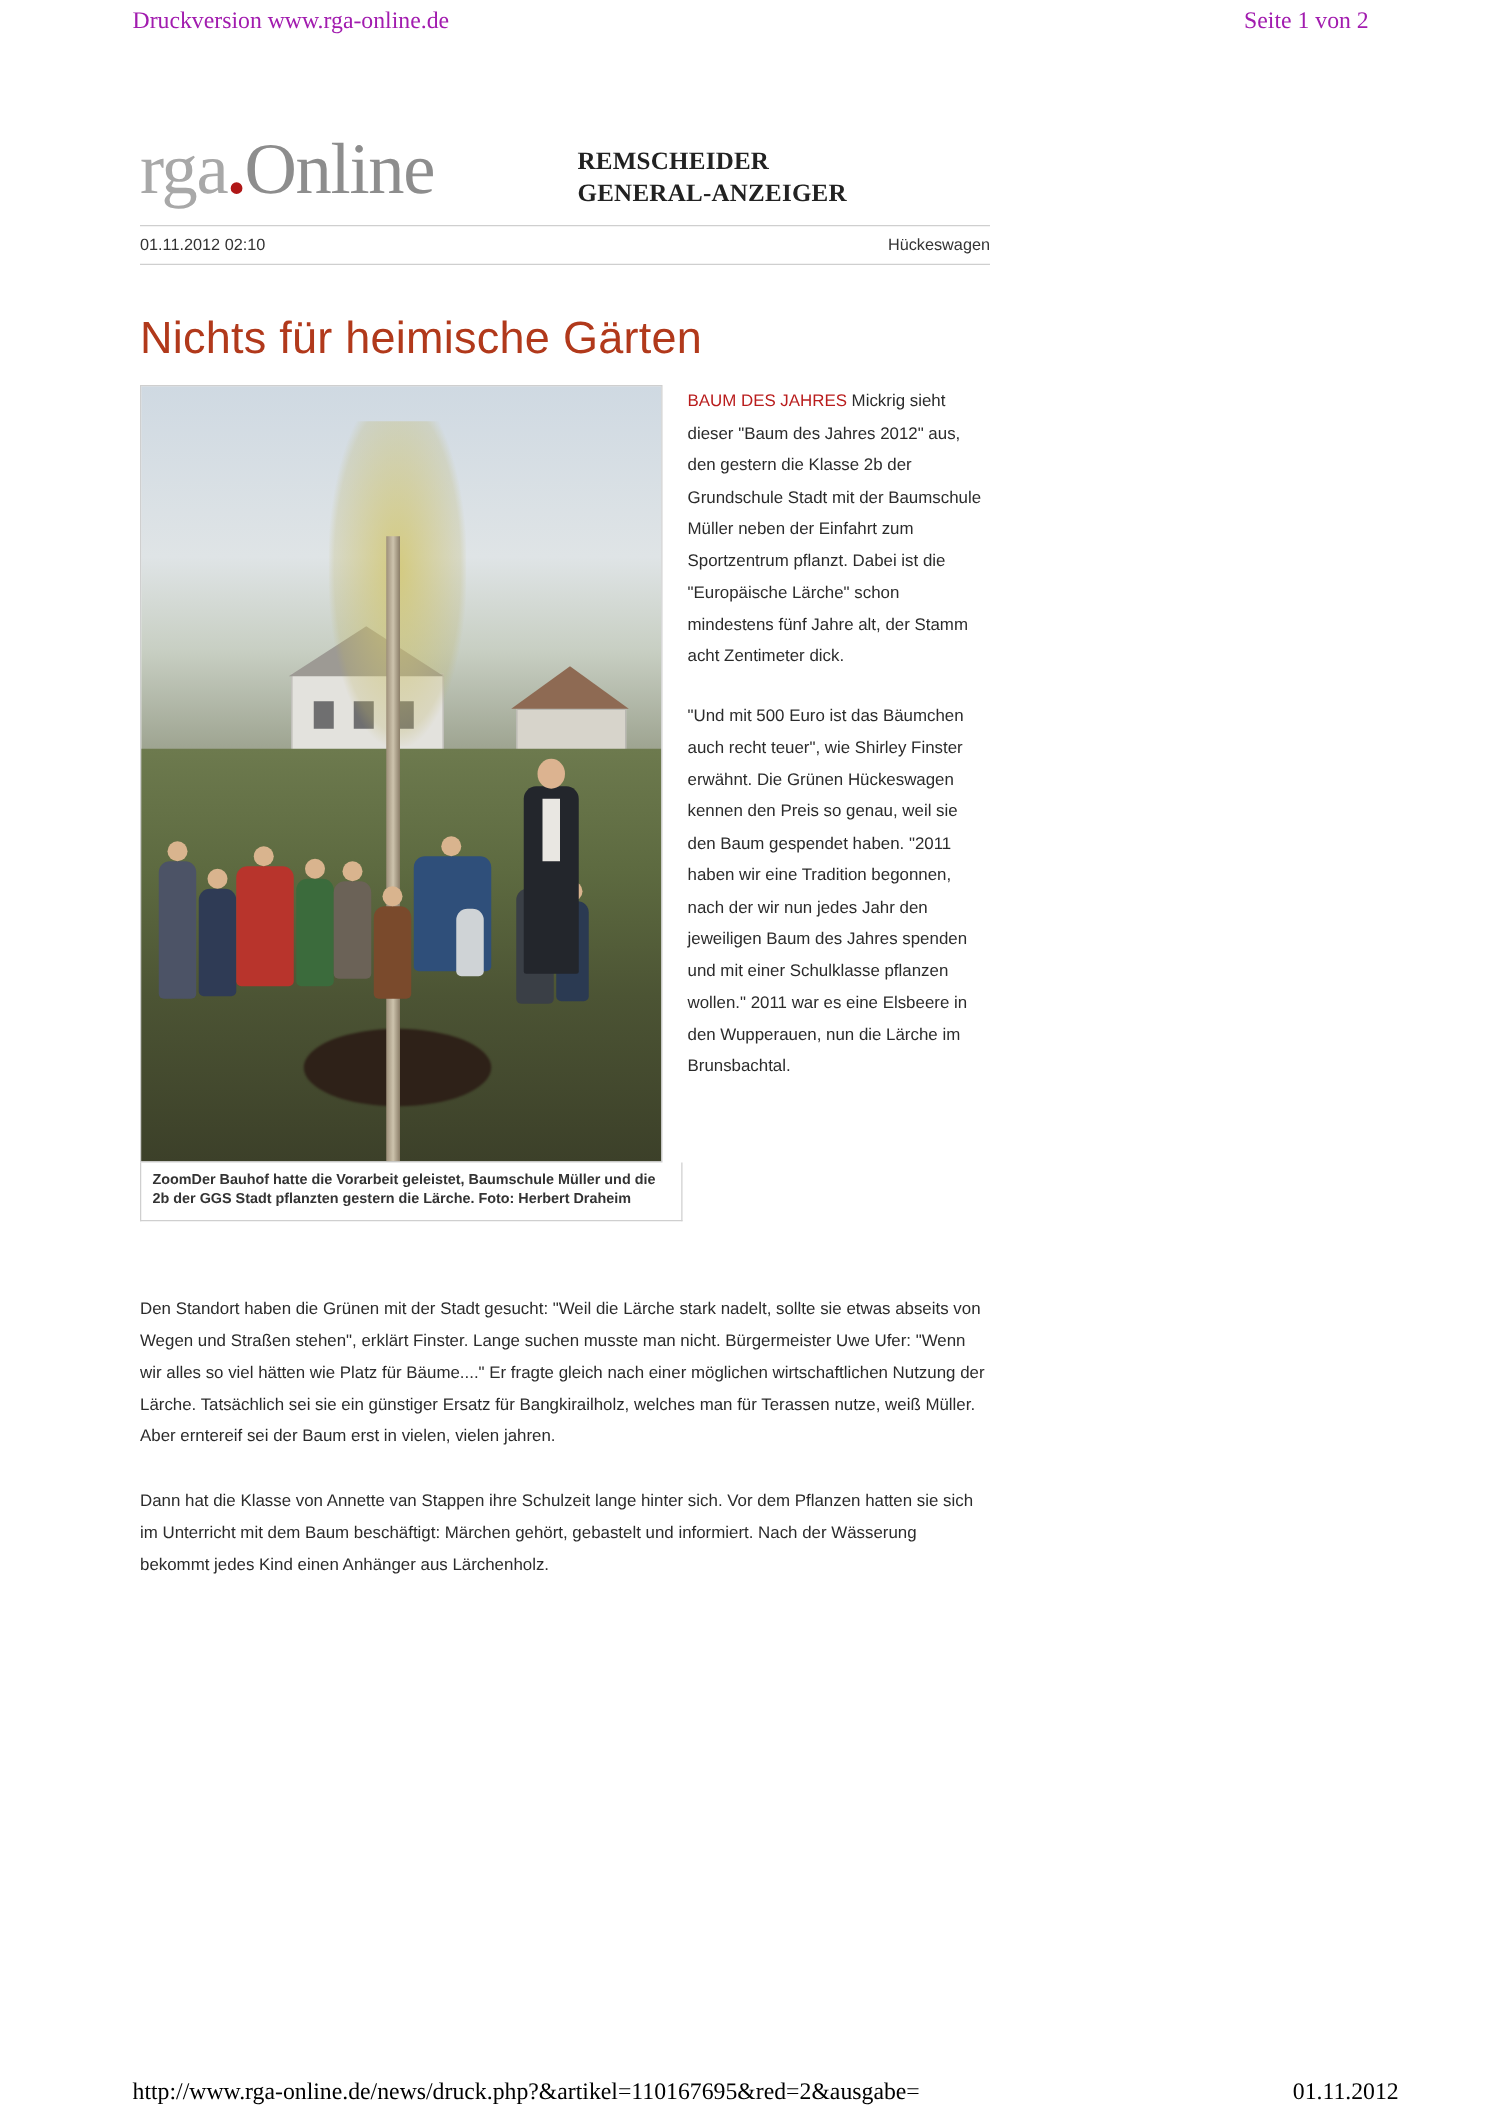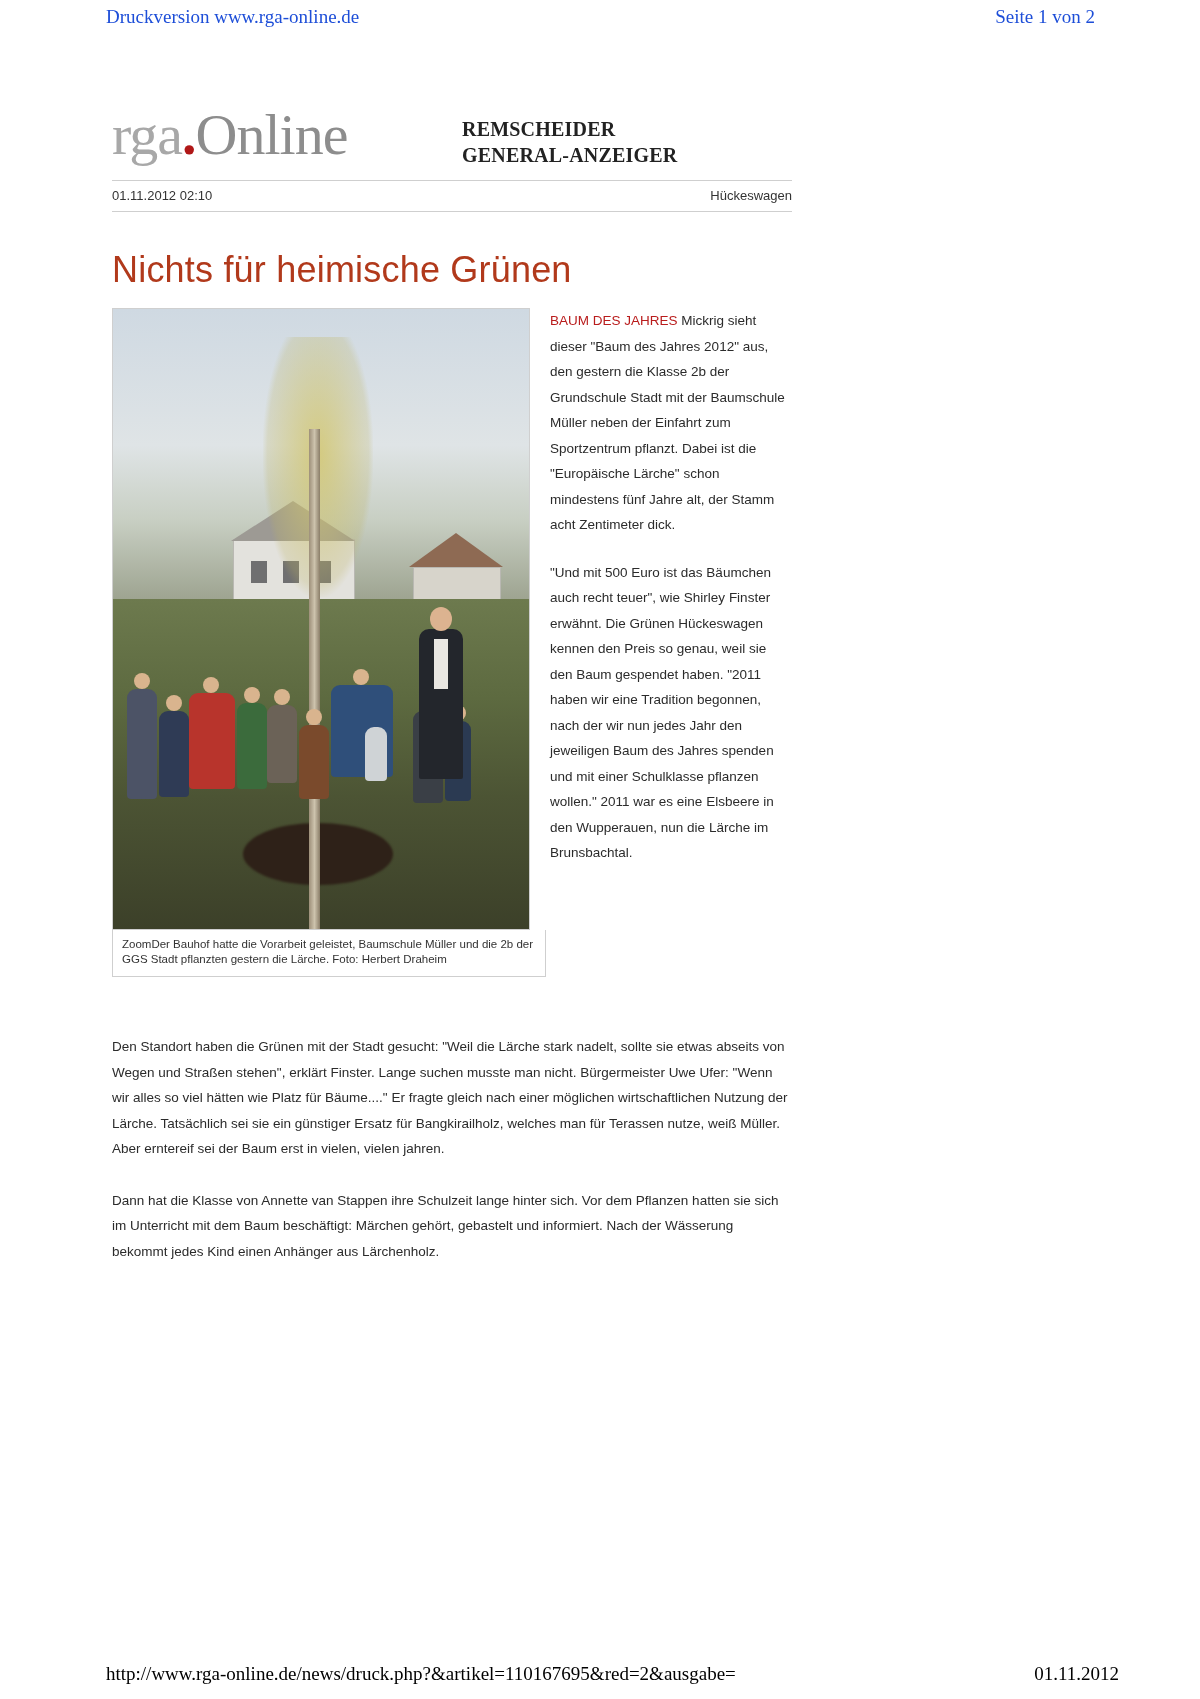--- a/index.html
+++ b/index.html
@@ -18,21 +18,21 @@
 
   
   .print-header {
     position: absolute;
     top: 6px;
     left: 0;
     width: 1200px;
     height: 26px;
     font-family: "Liberation Serif", serif;
     font-size: 19px;
-    color: #1d4ed8;
+    color: #a21caf;
   }
   .print-header .left {
     position: absolute;
     left: 106px;
     top: 0;
     white-space: nowrap;
   }
   .print-header .right {
     position: absolute;
     right: 105px;
@@ -137,20 +137,21 @@
   
   .content {
     position: relative;
     margin-top: 16px;
     min-height: 700px;
   }
   .figure {
     float: left;
     width: 418px;
     margin-right: 20px;
+    font-weight: bold;
   }
   .photo {
     width: 416px;
     height: 620px;
     border: 1px solid #cfcfcf;
     position: relative;
     overflow: hidden;
     background: linear-gradient(#cfd9e2 0%, #dfe4e6 22%, #c8cfc3 34%, #9aa08c 48%, #6f7a5f 70%, #4a4a36 100%);
   }
   
@@ -280,21 +281,21 @@
       <div>REMSCHEIDER</div>
       <div>GENERAL-ANZEIGER</div>
     </div>
   </div>
 
   <div class="meta-row">
     <span class="date">01.11.2012 02:10</span>
     <span class="place">Hückeswagen</span>
   </div>
 
-  <h1 class="headline">Nichts für heimische Grünen</h1>
+  <h1 class="headline">Nichts für heimische Gärten</h1>
 
   <div class="content">
 
     <div class="figure">
       <div class="photo">
 
         <div class="ph-house" style="left:120px; top:230px; width:120px; height:110px;"></div>
         <div class="ph-roof" style="left:118px; top:192px;"></div>
         <div class="ph-win" style="left:138px; top:252px; width:16px; height:22px;"></div>
         <div class="ph-win" style="left:170px; top:252px; width:16px; height:22px;"></div>

